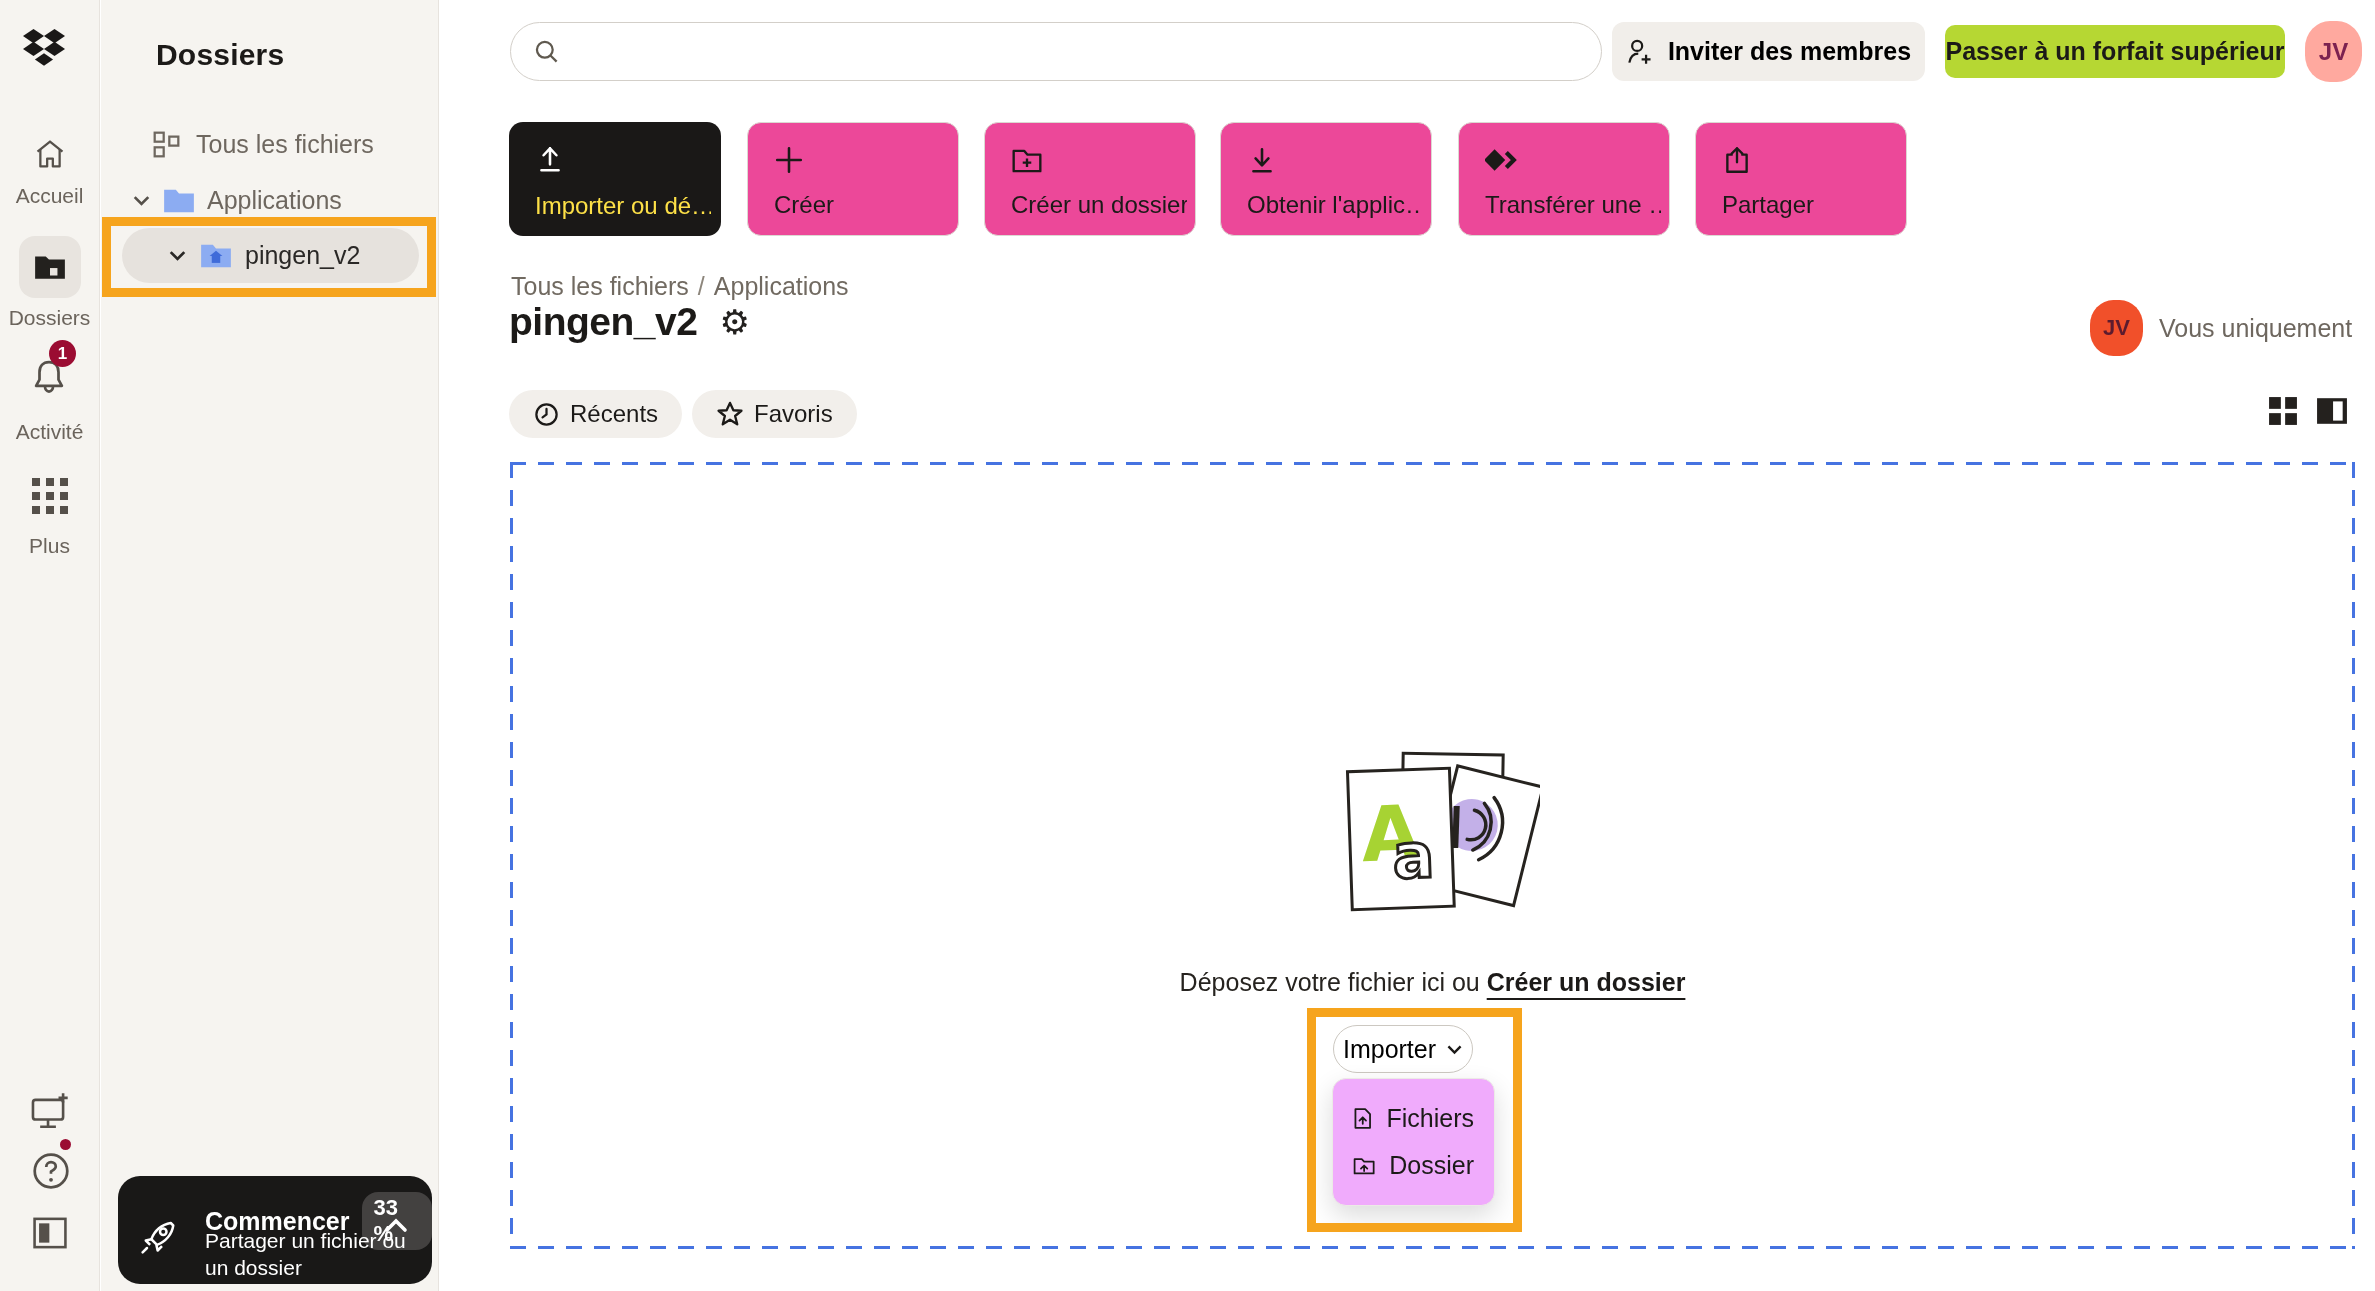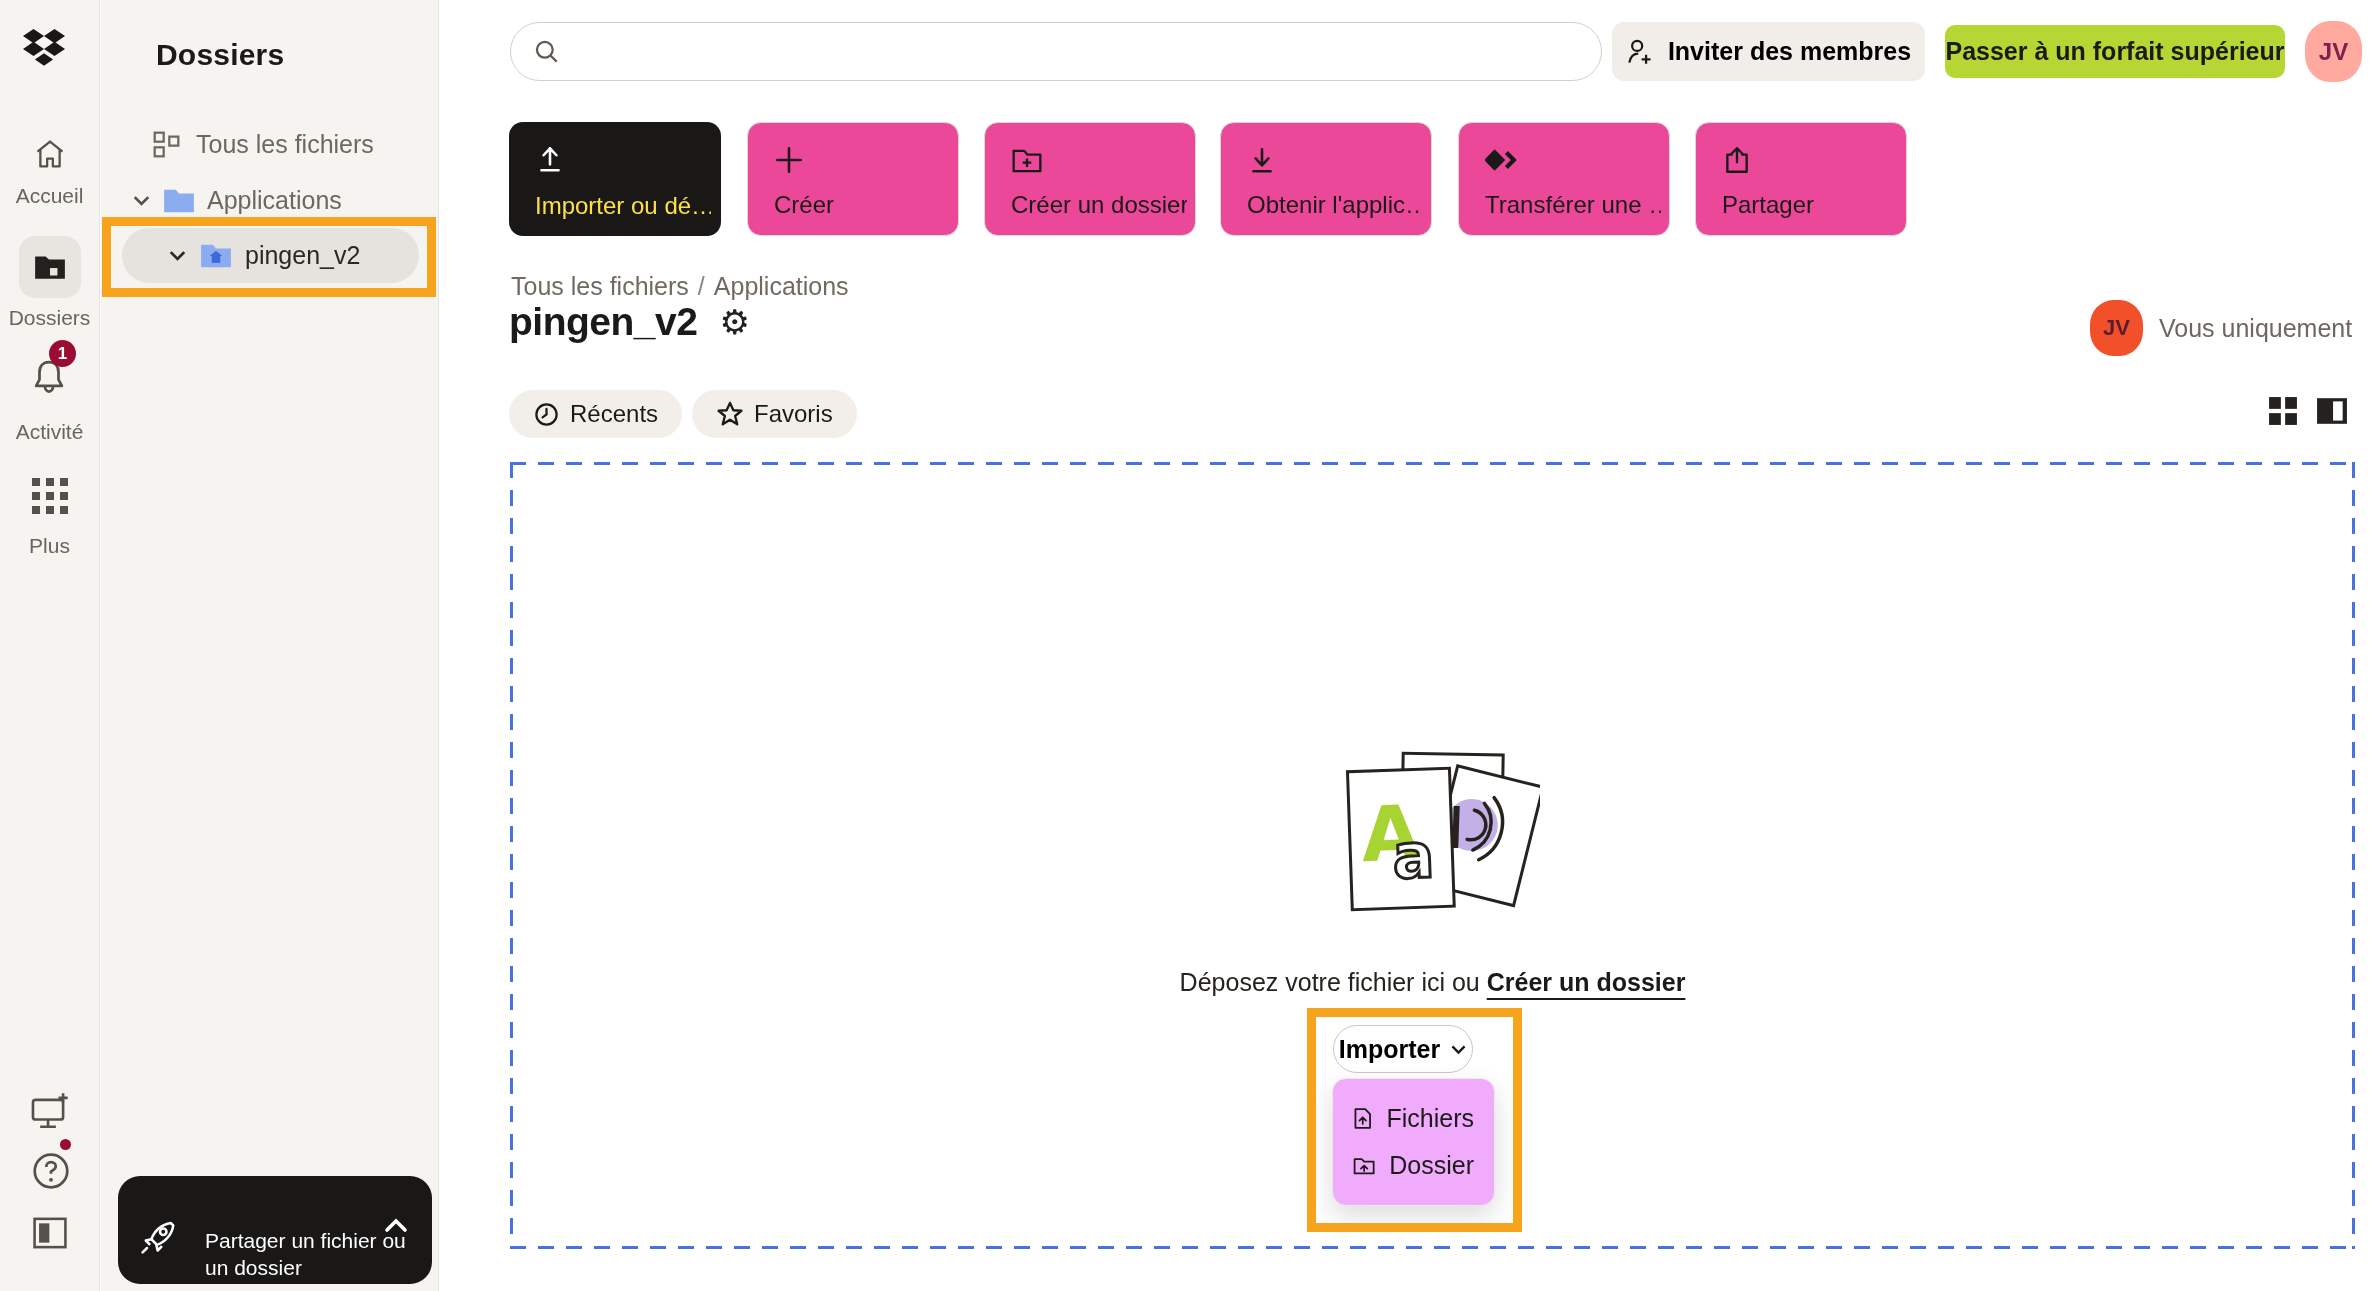--- a/index.html
+++ b/index.html
@@ -76,21 +76,21 @@
       repeating-linear-gradient(to right, var(--blue) 0 16px, transparent 16px 28px),
       repeating-linear-gradient(to bottom, var(--blue) 0 16px, transparent 16px 28px),
       repeating-linear-gradient(to bottom, var(--blue) 0 16px, transparent 16px 28px);
     background-size:100% 3px,100% 3px,3px 100%,3px 100%;
     background-position:0 0,0 100%,0 0,100% 0;
     background-repeat:no-repeat;}
   .illustration{position:absolute;left:1340px;top:748px;}
   .drop-text{position:absolute;left:510px;top:968px;width:1845px;text-align:center;font-size:25px;color:#26231f;}
   .drop-link{font-weight:bold;text-decoration:underline;text-underline-offset:7px;text-decoration-thickness:1.5px;color:#1c1a18;cursor:pointer;}
   .box-import{left:1307px;top:1008px;width:215px;height:224px;}
-  .btn-import{position:absolute;left:1333px;top:1025px;width:140px;height:48px;border-radius:26px;background:#fff;border:1.5px solid #ccc8c1;display:flex;align-items:center;justify-content:center;gap:10px;font-size:25px;font-weight:bold;cursor:pointer;}
+  .btn-import{position:absolute;left:1333px;top:1025px;width:140px;height:48px;border-radius:26px;background:#fff;border:1.5px solid #ccc8c1;display:flex;align-items:center;justify-content:center;gap:10px;font-size:25px;font-weight:normal;cursor:pointer;}
   .menu{position:absolute;left:1332px;top:1078px;width:163px;border-radius:14px;background:#f0abfc;border:1px solid #eceae6;box-shadow:0 10px 26px rgba(0,0,0,.14);padding:16px 0;}
   .menu-item{display:flex;align-items:center;gap:14px;padding:9px 20px;font-size:25px;cursor:pointer;}
 
   
   .gs{position:absolute;left:118px;top:1176px;width:314px;height:108px;border-radius:22px;background:var(--dark);color:#fff;cursor:pointer;}
   .gs-rocket{position:absolute;left:19px;top:42px;}
   .gs-titlerow{position:absolute;left:87px;top:16px;display:flex;align-items:center;gap:12px;}
   .gs-title{font-size:25px;font-weight:bold;}
   .gs-progress{background:#434140;border-radius:16px;padding:3px 12px;font-size:22px;font-weight:bold;}
   .gs-sub{position:absolute;left:87px;top:52px;width:205px;font-size:21px;line-height:1.28;}
@@ -378,17 +378,21 @@
 
 <div class="orange-box box-import"></div>
 
 <div class="gs">
   <svg class="gs-rocket" width="40" height="40" viewBox="0 0 32 32" fill="none" stroke="#fff" stroke-width="2" stroke-linejoin="round">
     <path d="M27 4 c-7 1 -13 6 -15.5 13 l4.5 4.5 C23 19 28 13 29 6 z"></path>
     <circle cx="21" cy="11" r="2.6"></circle>
     <path d="M11.5 17 l-4.5 1 3.5 3.5 M15.5 21.5 l1 4.5 3.5-3.5"></path>
     <path d="M8 24 l-3.5 3.5" stroke-linecap="round"></path>
   </svg>
+  <div class="gs-titlerow">
+    <span class="gs-title">Commencer</span>
+    <span class="gs-progress">33 %</span>
+  </div>
   <div class="gs-sub">Partager un fichier ou un dossier</div>
   <svg class="gs-chevron" width="24" height="15" viewBox="0 0 16 10" fill="none" stroke="#fff" stroke-width="2.4" stroke-linecap="round">
     <path d="M2 8 l6-6 6 6"></path>
   </svg>
 </div>
 
 </body></html>

